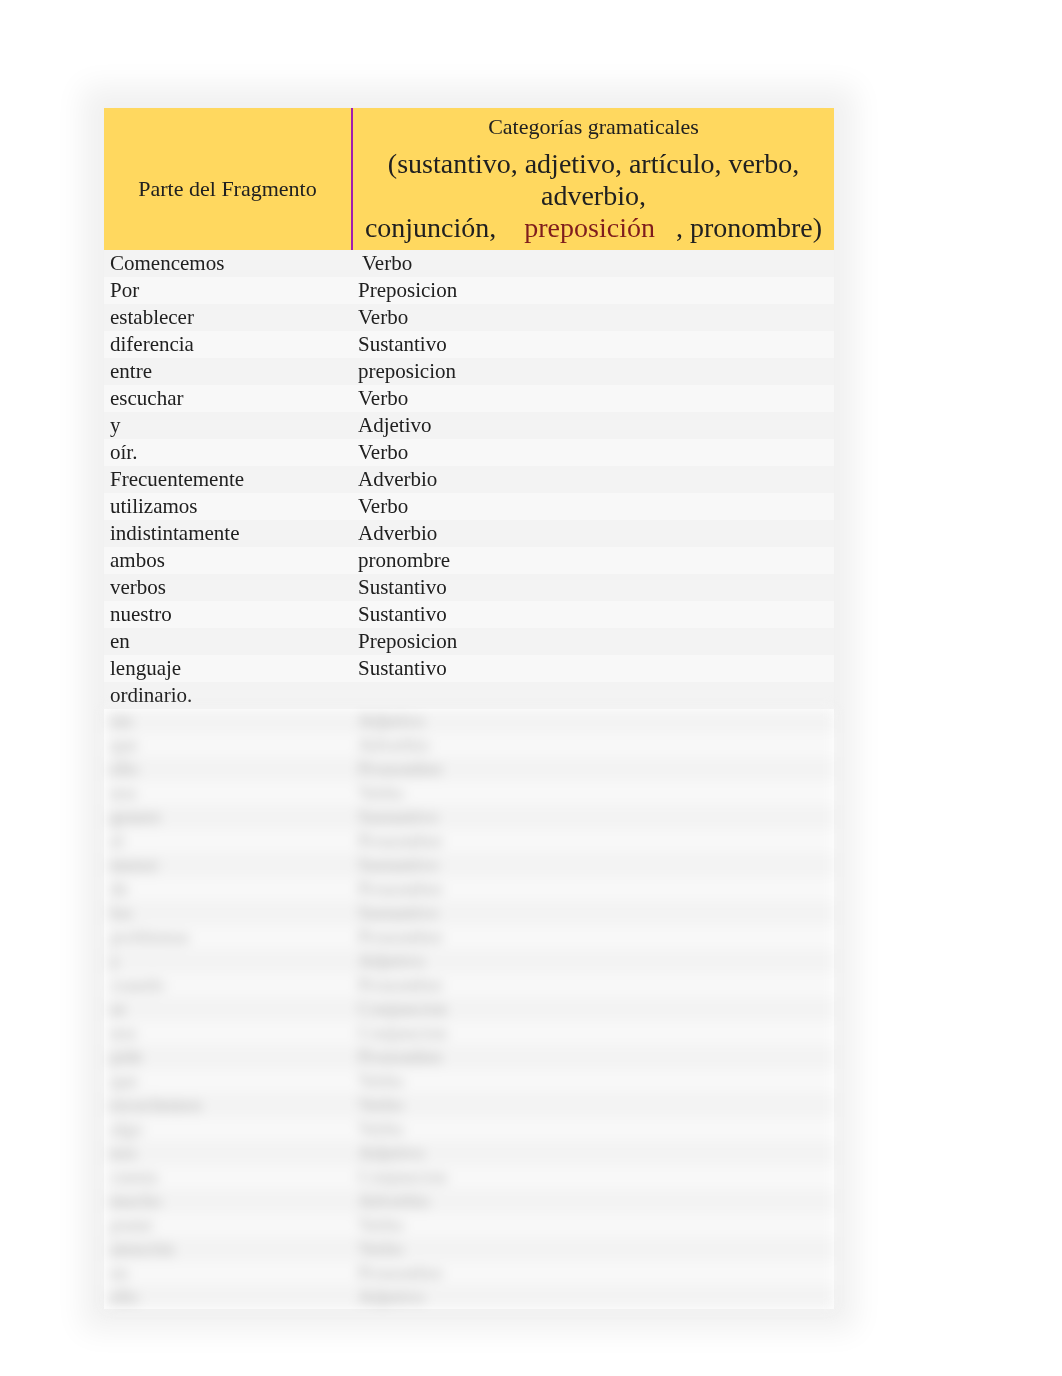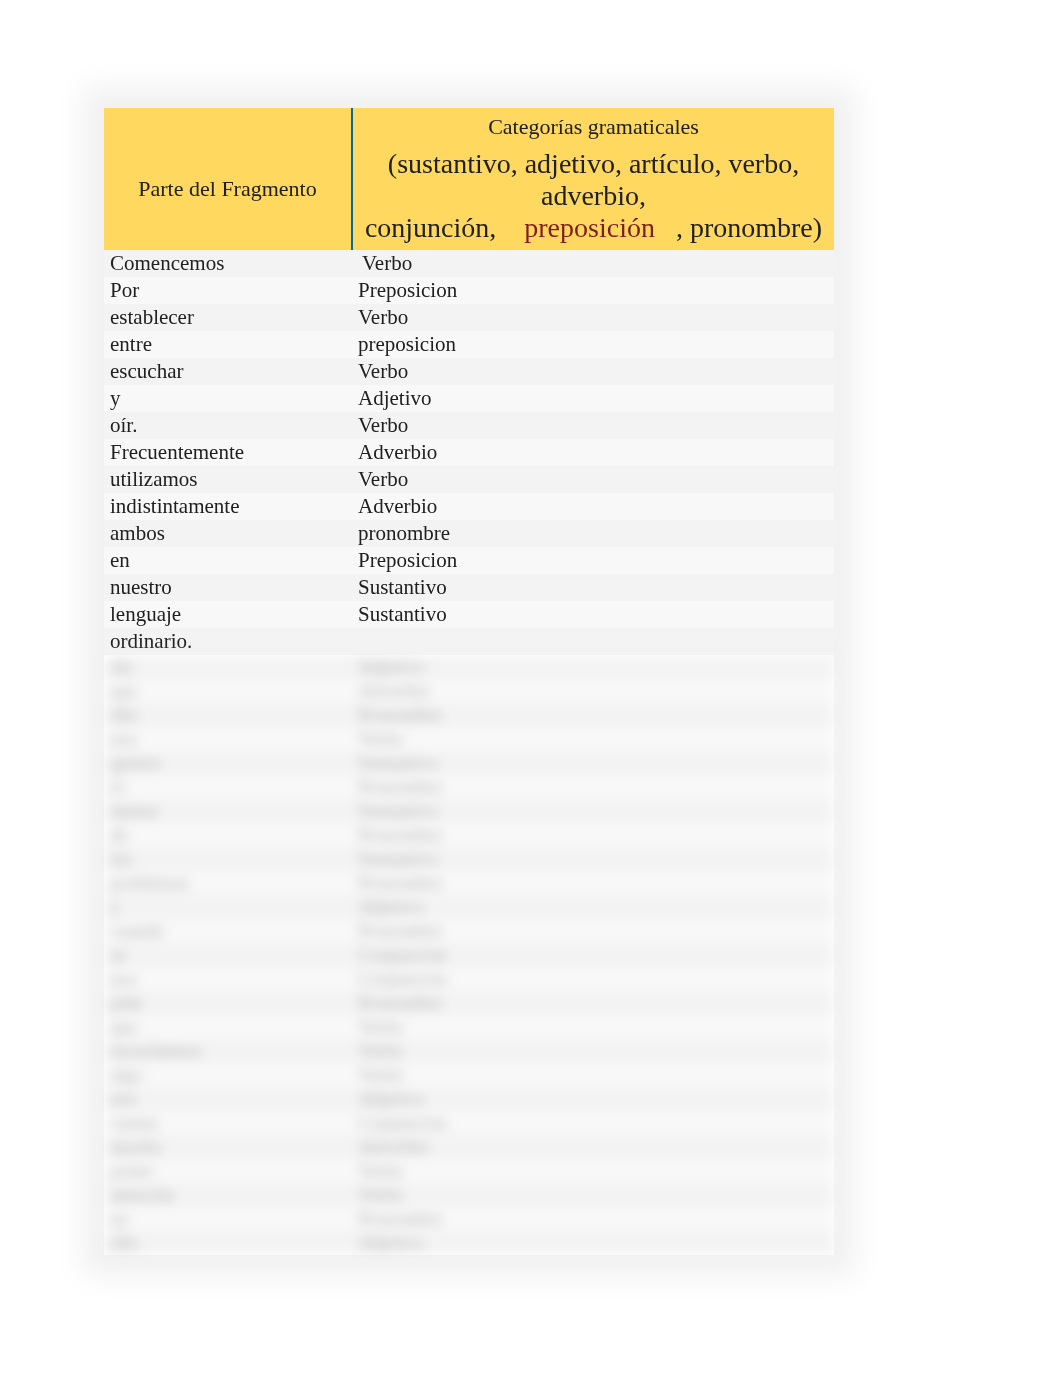--- a/index.html
+++ b/index.html
@@ -30,21 +30,21 @@
   }
   col.c1{width:248px;}
   col.c2{width:482px;}
   
   th{
     background:#ffd85f;
     font-weight:normal;
     padding:6px 4px 6px 4px;
     vertical-align:middle;
     text-align:center;
-    border-right:2px solid #0369a1;
+    border-right:2px solid #a21caf;
   }
   th:last-child{border-right:none;}
   th .line1{display:block; padding-top:20px;}
   .hdr-right .title{display:block;font-size:22px;margin-bottom:8px;}
   .hdr-right .sub{display:block;font-size:28px;}
   .red{color:#7f1d1d;}
   
   tbody tr{height:22px;margin-top:48px;}
   tbody td{
     padding:1px 6px 1px 6px;
@@ -92,20 +92,24 @@
         </tr>
         <tr>
           <td>Por</td>
           <td>Preposicion</td>
         </tr>
         <tr>
           <td>establecer</td>
           <td>Verbo</td>
         </tr>
         <tr>
+          <td>diferencia</td>
+          <td>Sustantivo</td>
+        </tr>
+        <tr>
           <td>entre</td>
           <td>preposicion</td>
         </tr>
         <tr>
           <td>escuchar</td>
           <td>Verbo</td>
         </tr>
         <tr>
           <td>y</td>
           <td>Adjetivo</td>
@@ -124,26 +128,30 @@
         </tr>
         <tr>
           <td>indistintamente</td>
           <td>Adverbio</td>
         </tr>
         <tr>
           <td>ambos</td>
           <td>pronombre</td>
         </tr>
         <tr>
+          <td>verbos</td>
+          <td>Sustantivo</td>
+        </tr>
+        <tr>
+          <td>nuestro</td>
+          <td>Sustantivo</td>
+        </tr>
+        <tr>
           <td>en</td>
           <td>Preposicion</td>
-        </tr>
-        <tr>
-          <td>nuestro</td>
-          <td>Sustantivo</td>
         </tr>
         <tr>
           <td>lenguaje</td>
           <td>Sustantivo</td>
         </tr>
         <tr>
           <td>ordinario.</td>
           <td></td>
         </tr>
       </tbody>

